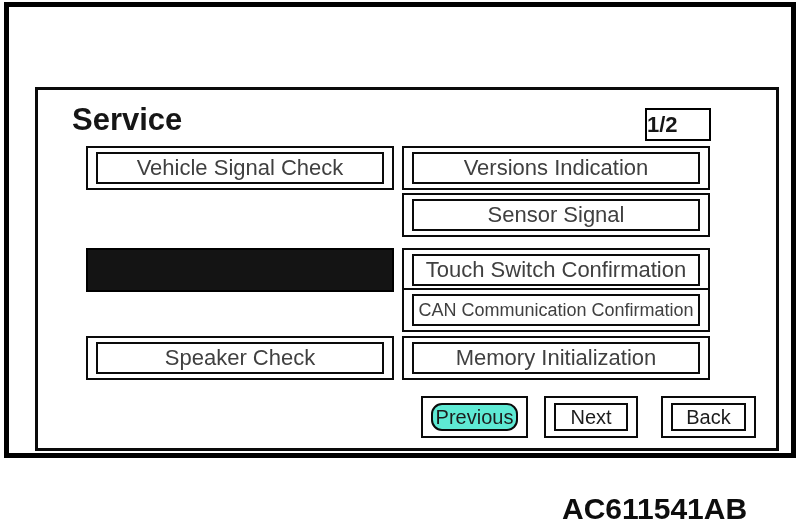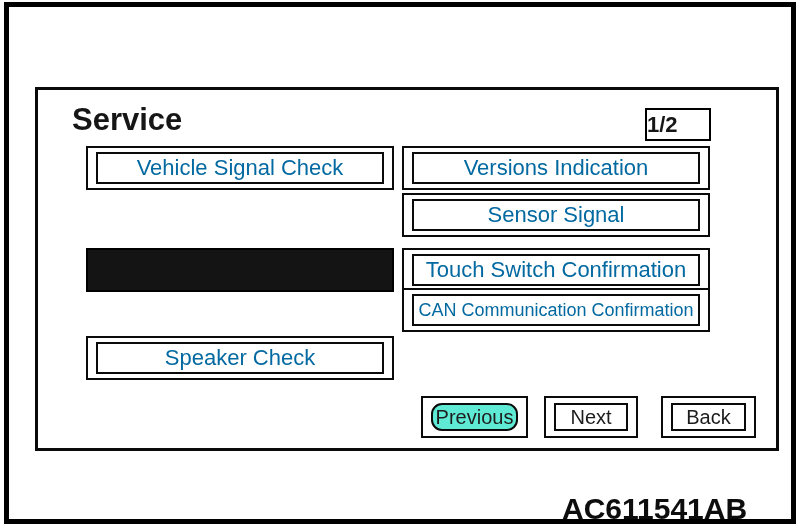--- a/index.html
+++ b/index.html
@@ -6,21 +6,21 @@
   html, body { background: #fff; }
   body {
     width: 800px; height: 530px;
     font-family: "Liberation Sans", "DejaVu Sans", sans-serif;
     position: relative;
     color: #1a1a1a;
   }
   .stage { position: absolute; left: 0; top: 0; width: 800px; height: 530px; background: #fff; }
 
   .outer-frame {
-    position: absolute; left: 4px; top: 2px; width: 792px; height: 522px;
+    position: absolute; left: 4px; top: 2px; width: 792px; height: 456px;
     border: 5px solid #000; background: #fff;
   }
 
   .panel {
     position: absolute; left: 26px; top: 80px; width: 744px; height: 364px;
     border: 3px solid #0a0a0a; background: #fff;
   }
 
   .panel-title {
     position: absolute; left: 34px; top: 12px;
@@ -38,21 +38,21 @@
   
   .btn {
     position: absolute; width: 308px; height: 44px;
     border: 2px solid #0a0a0a; background: #fff;
     padding: 4px 8px;
   }
   .btn .inner {
     width: 100%; height: 100%;
     border: 2px solid #0a0a0a; background: #fff;
     display: flex; align-items: center; justify-content: center;
-    font-size: 22px; color: #0369a1;
+    font-size: 22px; color: #404040;
     white-space: nowrap; overflow: hidden;
   }
   .btn.small-text .inner { font-size: 18px; }
   .btn.blacked { background: #141414; border-color: #000; padding: 2px; }
   .btn.blacked .inner { border: none; background: #141414; }
 
   .col-left  { left: 48px; }
   .col-right { left: 364px; }
   .row-0 { top: 56px; }
   .row-1 { top: 103px; }
@@ -112,20 +112,23 @@
       </div>
       <div class="btn col-right row-1">
         <div class="inner">Sensor Signal</div>
       </div>
       <div class="btn col-right row-2">
         <div class="inner">Touch Switch Confirmation</div>
       </div>
       <div class="btn small-text col-right row-3">
         <div class="inner">CAN Communication Confirmation</div>
       </div>
+      <div class="btn col-right row-4">
+        <div class="inner">Memory Initialization</div>
+      </div>
 
       <div class="nav-btn nav-prev">
         <div class="inner">Previous</div>
       </div>
       <div class="nav-btn nav-next">
         <div class="inner">Next</div>
       </div>
       <div class="nav-btn nav-back">
         <div class="inner">Back</div>
       </div>

